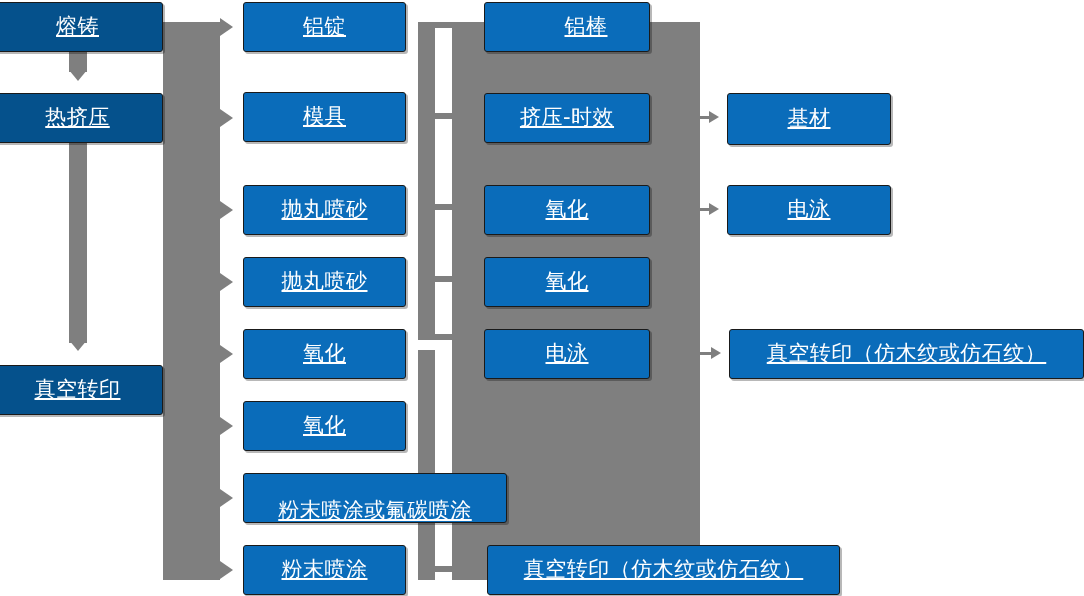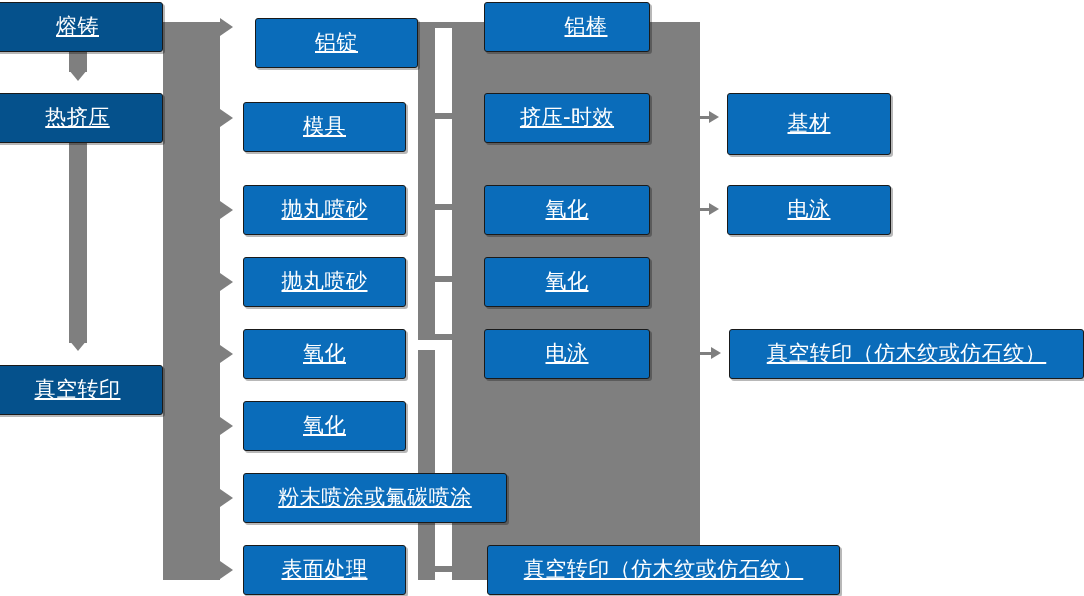--- a/index.html
+++ b/index.html
@@ -101,43 +101,43 @@
   <div class="box dark" style="left:-8px;top:2px;width:171px;height:50px;">
     <span class="cap">熔铸</span>
   </div>
   <div class="box dark" style="left:-8px;top:93px;width:171px;height:50px;">
     <span class="cap">热挤压</span>
   </div>
   <div class="box dark" style="left:-8px;top:365px;width:171px;height:50px;">
     <span class="cap">真空转印</span>
   </div>
 
-  <div class="box bright" style="left:243px;top:18px;width:163px;height:50px;margin-left:12px;">
+  <div class="box bright" style="left:243px;top:2px;width:163px;height:50px;">
     <span class="cap">铝锭</span>
   </div>
-  <div class="box bright" style="left:243px;top:102px;width:163px;height:50px;">
+  <div class="box bright" style="left:243px;top:92px;width:163px;height:50px;">
     <span class="cap">模具</span>
   </div>
   <div class="box bright" style="left:243px;top:185px;width:163px;height:50px;">
     <span class="cap">抛丸喷砂</span>
   </div>
   <div class="box bright" style="left:243px;top:257px;width:163px;height:50px;">
     <span class="cap">抛丸喷砂</span>
   </div>
   <div class="box bright" style="left:243px;top:329px;width:163px;height:50px;">
     <span class="cap">氧化</span>
   </div>
   <div class="box bright" style="left:243px;top:401px;width:163px;height:50px;">
     <span class="cap">氧化</span>
   </div>
-  <div class="box bright" style="left:243px;top:473px;width:264px;height:50px;">
+  <div class="box bright" style="left:243px;top:473px;width:264px;height:50px;align-items:flex-end;">
     <span class="cap">粉末喷涂或氟碳喷涂</span>
   </div>
   <div class="box bright" style="left:243px;top:545px;width:163px;height:50px;">
-    <span class="cap">表面处理</span>
+    <span class="cap">粉末喷涂</span>
   </div>
 
   <div class="box bright" style="left:484px;top:2px;width:166px;height:50px;padding-left:38px;">
     <span class="cap">铝棒</span>
   </div>
   <div class="box bright" style="left:484px;top:93px;width:166px;height:50px;justify-content:center;">
     <span class="cap">挤压-时效</span>
   </div>
   <div class="box bright" style="left:484px;top:185px;width:166px;height:50px;">
     <span class="cap">氧化</span>
@@ -145,21 +145,21 @@
   <div class="box bright" style="left:484px;top:257px;width:166px;height:50px;">
     <span class="cap">氧化</span>
   </div>
   <div class="box bright" style="left:484px;top:329px;width:166px;height:50px;">
     <span class="cap">电泳</span>
   </div>
   <div class="box bright" style="left:487px;top:545px;width:353px;height:50px;">
     <span class="cap">真空转印（仿木纹或仿石纹）</span>
   </div>
 
-  <div class="box bright" style="left:727px;top:93px;width:164px;height:62px;">
+  <div class="box bright" style="left:727px;top:93px;width:164px;height:52px;">
     <span class="cap">基材</span>
   </div>
   <div class="box bright" style="left:727px;top:185px;width:164px;height:50px;">
     <span class="cap">电泳</span>
   </div>
   <div class="box bright" style="left:729px;top:329px;width:355px;height:50px;">
     <span class="cap">真空转印（仿木纹或仿石纹）</span>
   </div>
 
 </div>

